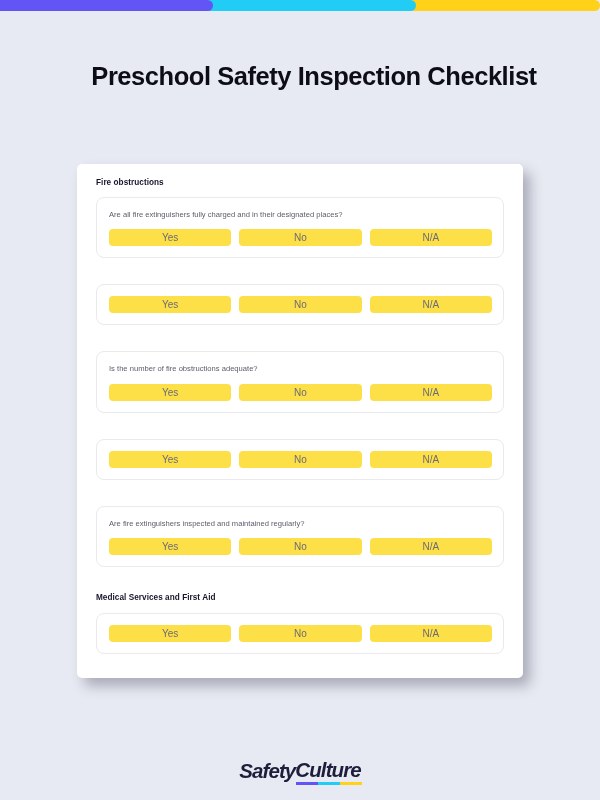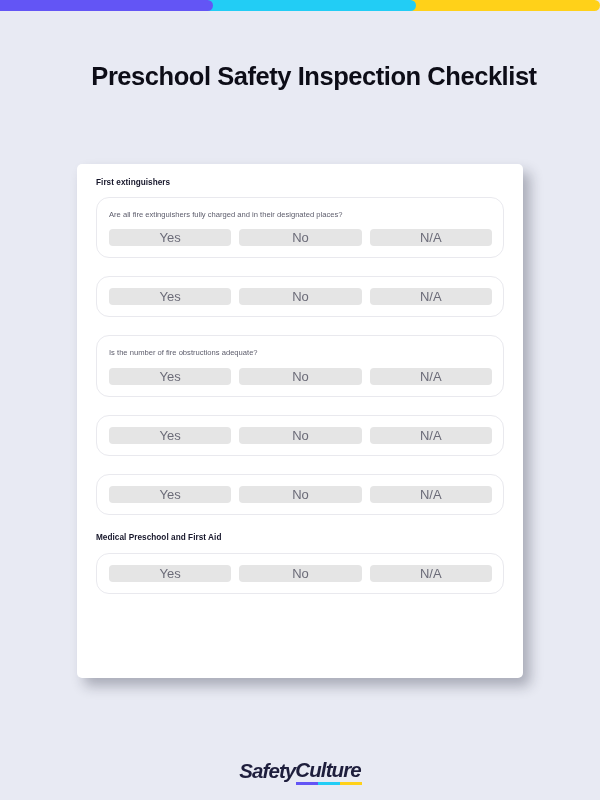--- a/index.html
+++ b/index.html
@@ -73,46 +73,46 @@
     margin-bottom: 10px;
   }
   .section-title.second {
     margin-top: 14px;
     margin-bottom: 11px;
   }
 
   
   .question {
     border: 1px solid #e9e9ee;
-    border-radius: 13px;
+    border-radius: 8px;
     padding: 11px 11px 11px 12px;
-    margin-bottom: 18px;
+    margin-bottom: 26px;
     background: #ffffff;
   }
 
   .question-text {
     font-size: 7.6px;
     color: #5c5c6b;
     line-height: 1.62;
     margin-bottom: 8px;
   }
 
   .answers {
     display: flex;
     gap: 8px;
   }
 
   .answer-btn {
     flex: 1 1 0;
     height: 17px;
-    background: #e5e5e5;
+    background: #fde047;
     border: none;
     border-radius: 4px;
     font-family: "Liberation Sans", sans-serif;
-    font-size: 13px;
+    font-size: 10px;
     color: #6b6b78;
     display: flex;
     align-items: center;
     justify-content: center;
     cursor: pointer;
   }
 
   
   .footer-logo {
     position: absolute;
@@ -155,21 +155,21 @@
   <div class="seg seg-yellow" style="background: rgb(255, 209, 25);"></div>
   <div class="seg seg-cyan" style="background: rgb(34, 205, 245);"></div>
   <div class="seg seg-purple" style="background: rgb(99, 85, 245);"></div>
 </div>
 
 <h1 class="page-title">Preschool Safety Inspection Checklist</h1>
 
 <div class="card">
   <div class="card-inner">
 
-  <div class="section-title">First extinguishers</div>
+  <div class="section-title">Fire obstructions</div>
       <div class="question">
         <div class="question-text">Are all fire extinguishers fully charged and in their designated places?</div>
         <div class="answers">
           <button class="answer-btn">Yes</button>
           <button class="answer-btn">No</button>
           <button class="answer-btn">N/A</button>
         </div>
       </div>
       <div class="question">
         <div class="answers">
@@ -187,27 +187,28 @@
         </div>
       </div>
       <div class="question">
         <div class="answers">
           <button class="answer-btn">Yes</button>
           <button class="answer-btn">No</button>
           <button class="answer-btn">N/A</button>
         </div>
       </div>
       <div class="question">
-        <div class="answers">
-          <button class="answer-btn">Yes</button>
-          <button class="answer-btn">No</button>
-          <button class="answer-btn">N/A</button>
-        </div>
-      </div>
-      <div class="section-title second">Medical Preschool and First Aid</div>
+        <div class="question-text">Are fire extinguishers inspected and maintained regularly?</div>
+        <div class="answers">
+          <button class="answer-btn">Yes</button>
+          <button class="answer-btn">No</button>
+          <button class="answer-btn">N/A</button>
+        </div>
+      </div>
+      <div class="section-title second">Medical Services and First Aid</div>
       <div class="question">
         <div class="answers">
           <button class="answer-btn">Yes</button>
           <button class="answer-btn">No</button>
           <button class="answer-btn">N/A</button>
         </div>
       </div>
     </div>
 </div>
 

